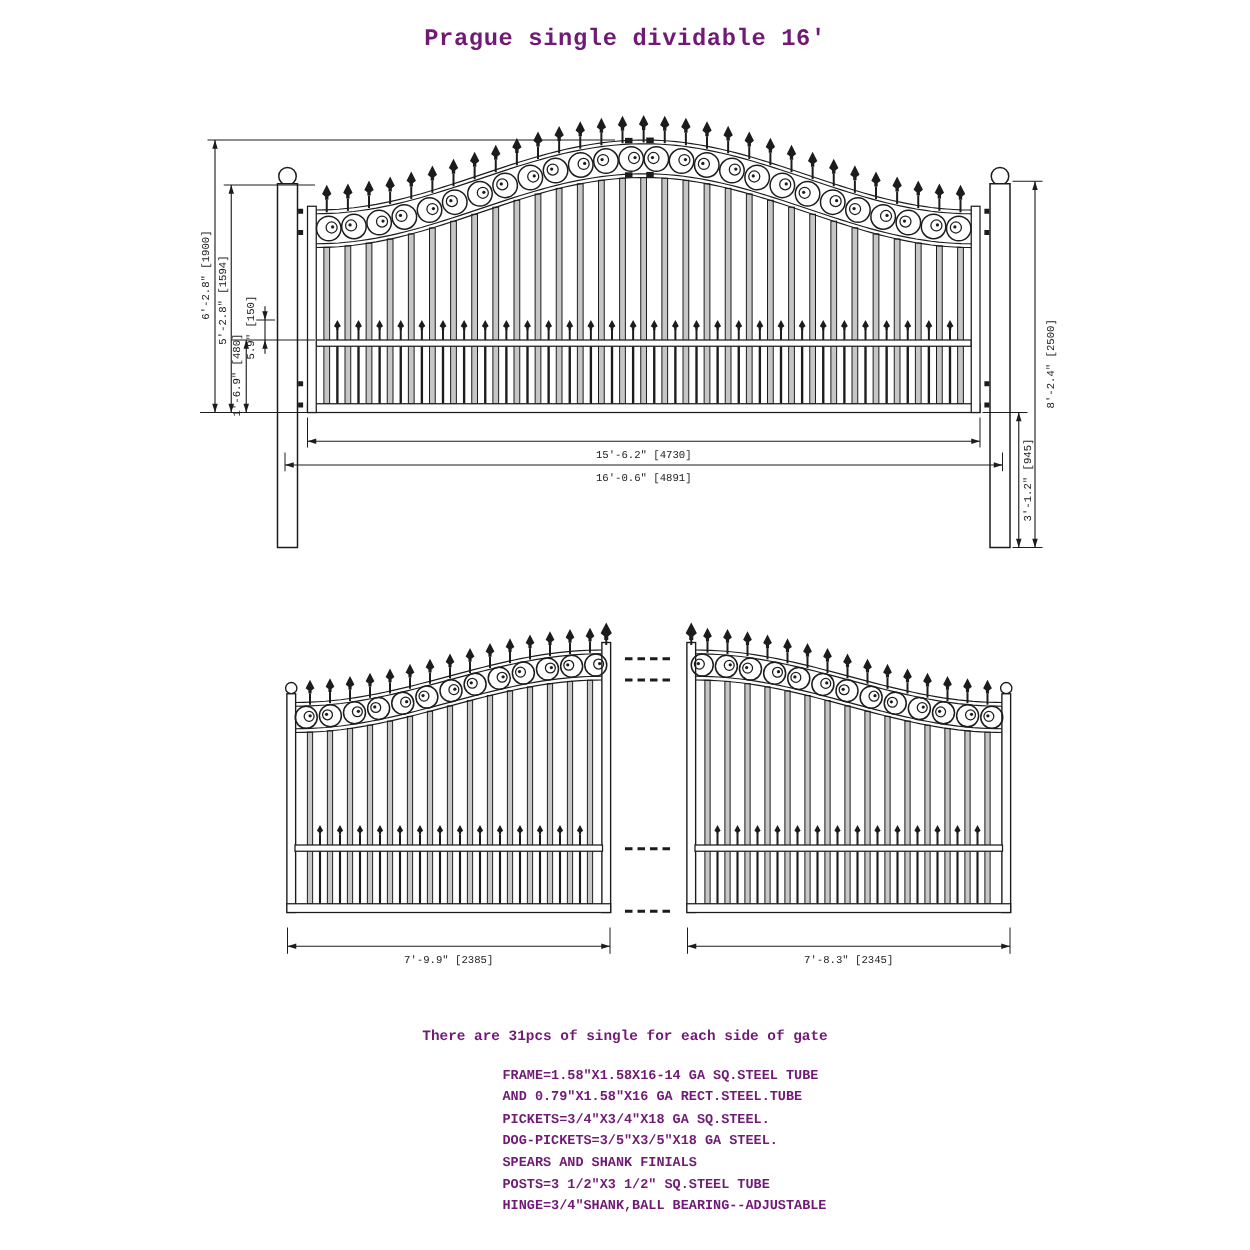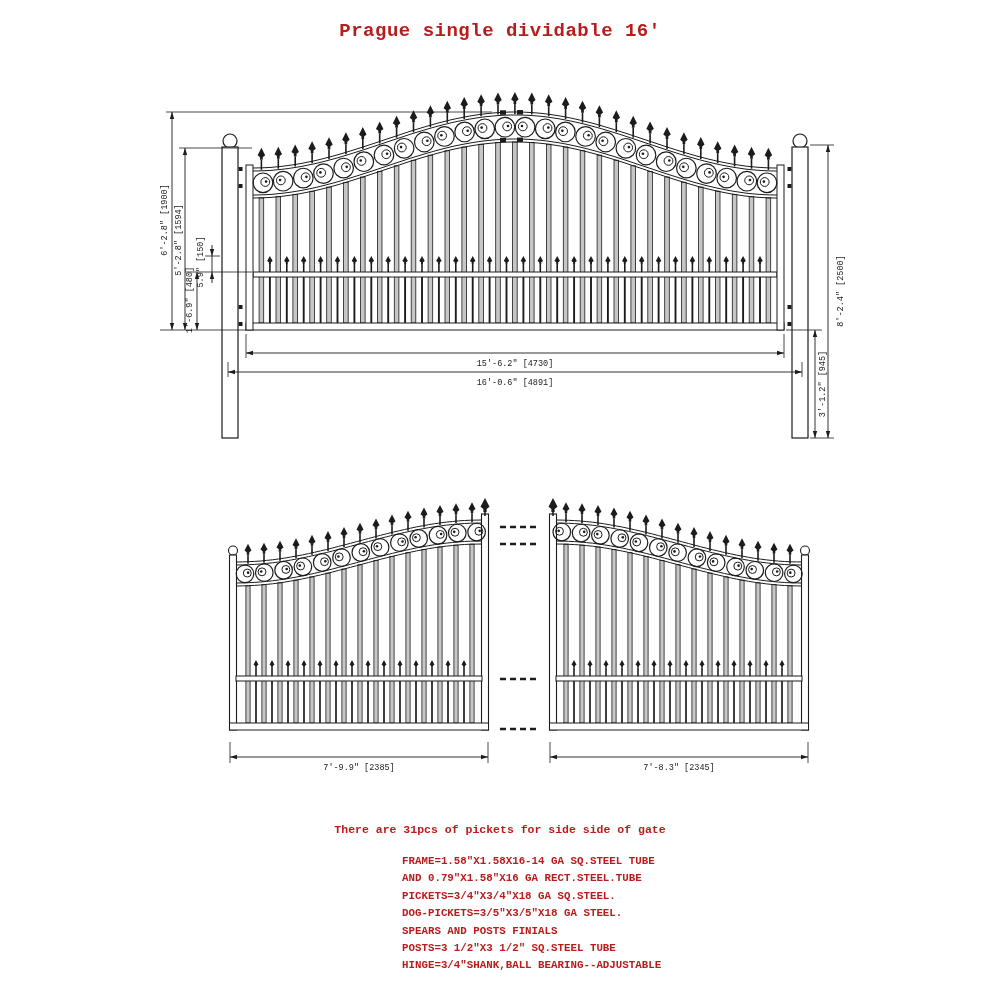--- a/index.html
+++ b/index.html
@@ -1,17 +1,17 @@
 <!DOCTYPE html>
 <html><head>
 <meta charset="utf-8">
 <style>
   html,body{margin:0;padding:0;background:#fff;}
   .page{position:relative;width:1000px;height:1000px;background:#fff;overflow:hidden;
-        font-family:"Liberation Mono",monospace;color:#b91c1c;}
+        font-family:"Liberation Mono",monospace;color:#701a75;}
   .title{position:absolute;top:20px;left:0;right:0;text-align:center;
          font-size:19px;font-weight:bold;letter-spacing:0.5px;}
   .note{position:absolute;top:823px;left:0;right:0;text-align:center;font-size:11.5px;font-weight:bold;}
   .specs{position:absolute;left:402px;top:853px;font-size:10.8px;line-height:17.4px;
          font-weight:bold;white-space:pre;}
   svg{position:absolute;left:0;top:0;}
   .dim{font-family:"Liberation Mono",monospace;font-size:8.5px;fill:#1c1c1c;}
 </style>
 </head>
 <body>
@@ -644,16 +644,16 @@
       <text class="dim" x="192" y="300" text-anchor="middle" transform="rotate(-90 192 300)">1'-6.9" [480]</text>
       <text class="dim" x="843" y="291" text-anchor="middle" transform="rotate(-90 843 291)">8'-2.4" [2500]</text>
       <text class="dim" x="825" y="384" text-anchor="middle" transform="rotate(-90 825 384)">3'-1.2" [945]</text>
       <text class="dim" x="515" y="366" text-anchor="middle">15'-6.2" [4730]</text>
       <text class="dim" x="515" y="385" text-anchor="middle">16'-0.6" [4891]</text>
       <text class="dim" x="359" y="770" text-anchor="middle">7'-9.9" [2385]</text>
       <text class="dim" x="679" y="770" text-anchor="middle">7'-8.3" [2345]</text>
     </g>
   </svg>
 
-  <div class="note">There are 31pcs of pickets for side side of gate</div>
-  <div class="specs" id="specs"><div>FRAME=1.58"X1.58X16-14 GA SQ.STEEL TUBE</div><div>AND 0.79"X1.58"X16 GA RECT.STEEL.TUBE</div><div>PICKETS=3/4"X3/4"X18 GA SQ.STEEL.</div><div>DOG-PICKETS=3/5"X3/5"X18 GA STEEL.</div><div>SPEARS AND POSTS FINIALS</div><div>POSTS=3 1/2"X3 1/2" SQ.STEEL TUBE</div><div>HINGE=3/4"SHANK,BALL BEARING--ADJUSTABLE</div></div>
+  <div class="note">There are 31pcs of single for each side of gate</div>
+  <div class="specs" id="specs"><div>FRAME=1.58"X1.58X16-14 GA SQ.STEEL TUBE</div><div>AND 0.79"X1.58"X16 GA RECT.STEEL.TUBE</div><div>PICKETS=3/4"X3/4"X18 GA SQ.STEEL.</div><div>DOG-PICKETS=3/5"X3/5"X18 GA STEEL.</div><div>SPEARS AND SHANK FINIALS</div><div>POSTS=3 1/2"X3 1/2" SQ.STEEL TUBE</div><div>HINGE=3/4"SHANK,BALL BEARING--ADJUSTABLE</div></div>
 
 </div>
 
 </body></html>

